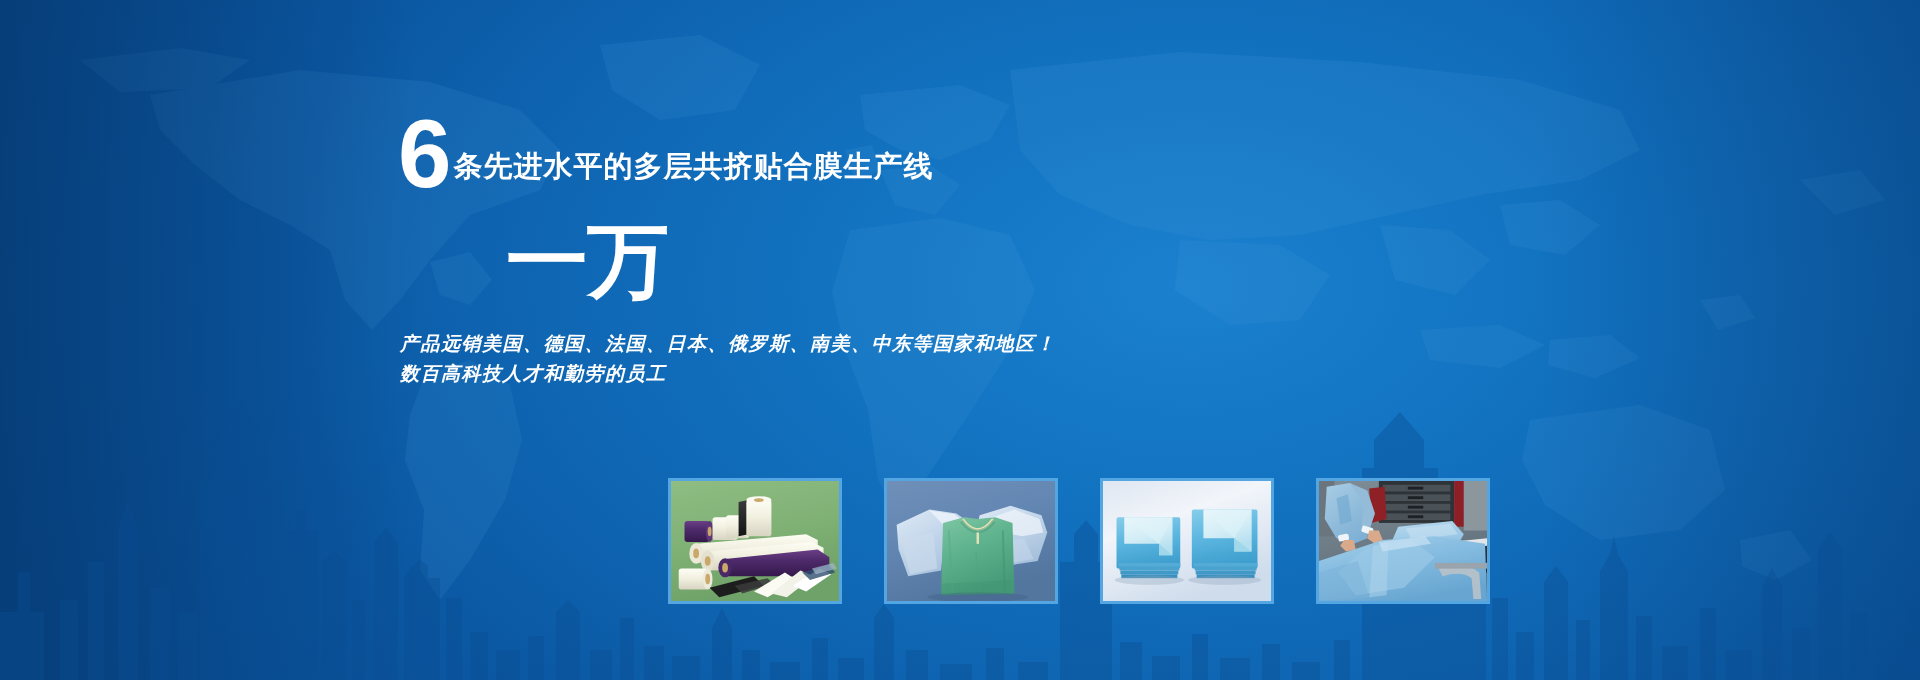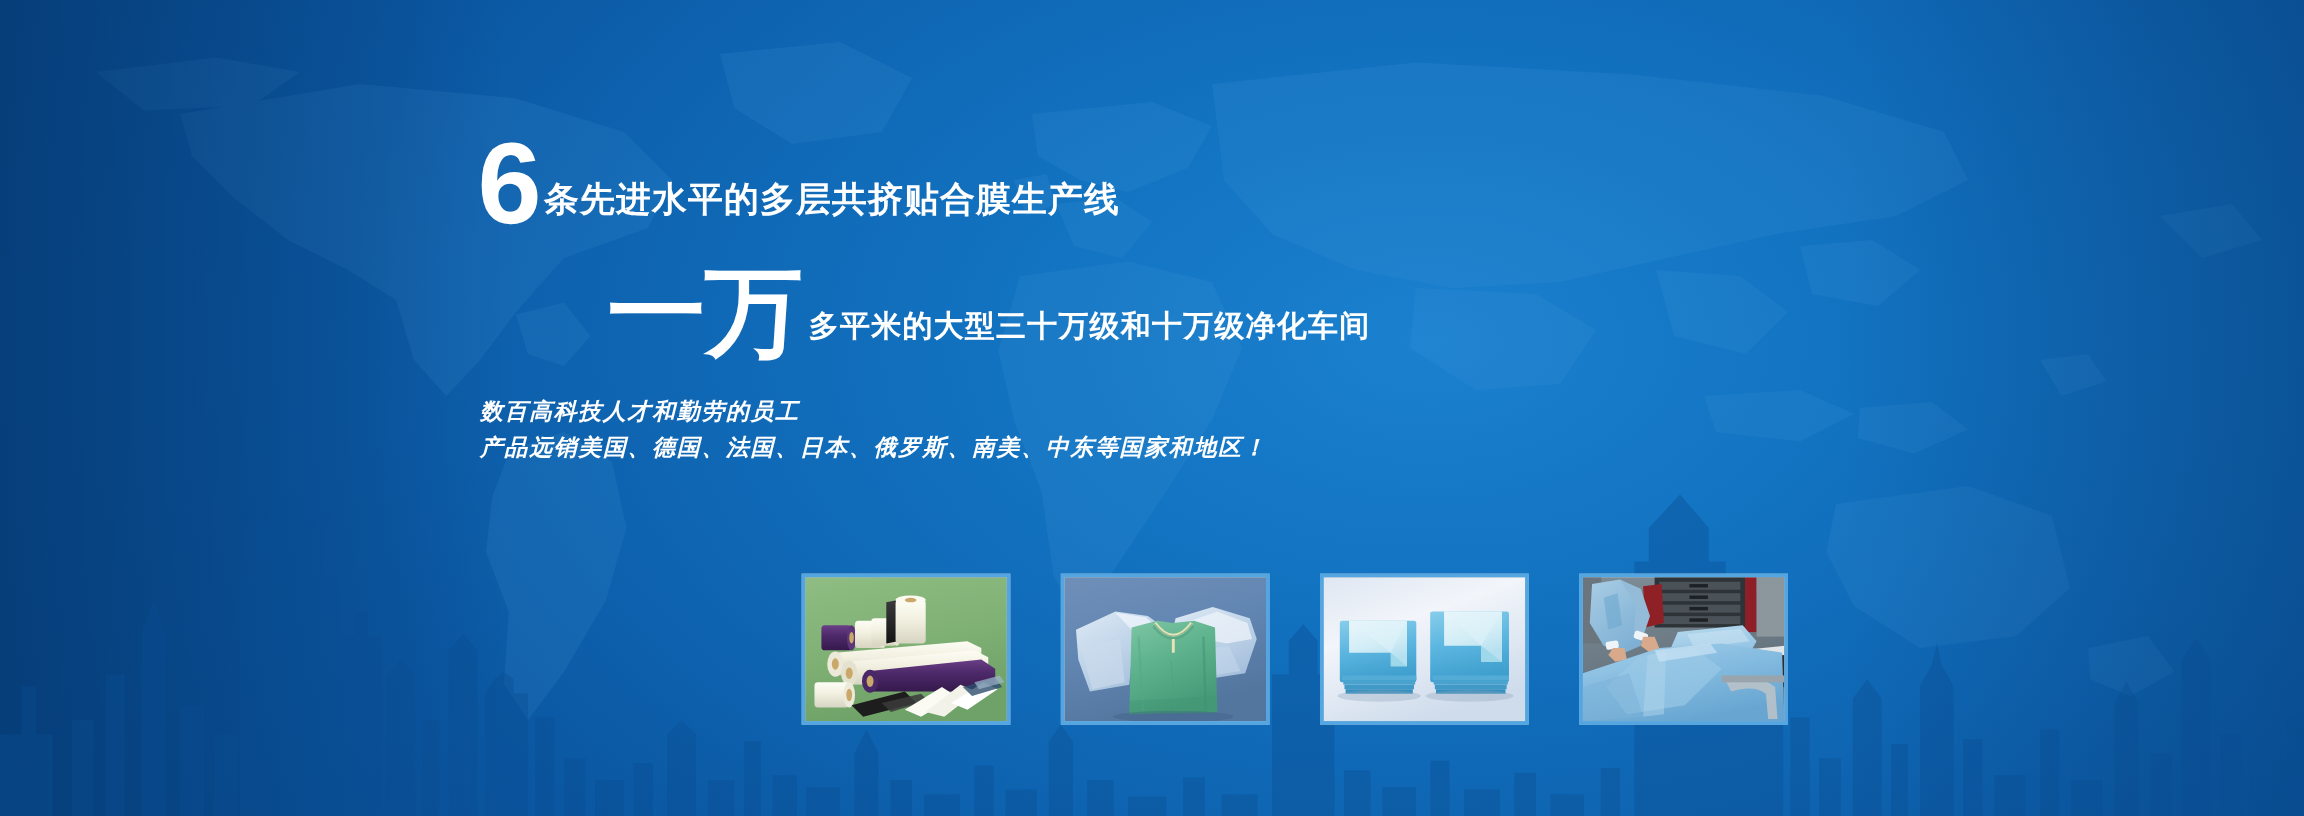--- a/index.html
+++ b/index.html
@@ -272,26 +272,25 @@
 
   <div class="copy">
 
     <div class="line-one">
       <span class="big-num">6</span>
       <span class="line-one-text">条先进水平的多层共挤贴合膜生产线</span>
     </div>
 
     <div class="line-two">
       <span class="big-word">一万</span>
-      <span class="line-two-text">多平米的大型三十万级和十万级净化车间</span>
     </div>
 
     <div class="sub-lines">
+      <div class="sub-line">产品远销美国、德国、法国、日本、俄罗斯、南美、中东等国家和地区！</div>
       <div class="sub-line">数百高科技人才和勤劳的员工</div>
-      <div class="sub-line">产品远销美国、德国、法国、日本、俄罗斯、南美、中东等国家和地区！</div>
     </div>
 
   </div>
 
   <div class="photo-strip">
 
     <div class="photo-frame">
       <span class="sr">多层共挤贴合膜卷材</span>
       <div class="photo-inner">
         <svg viewBox="0 0 174 126" preserveAspectRatio="none" aria-hidden="true">

